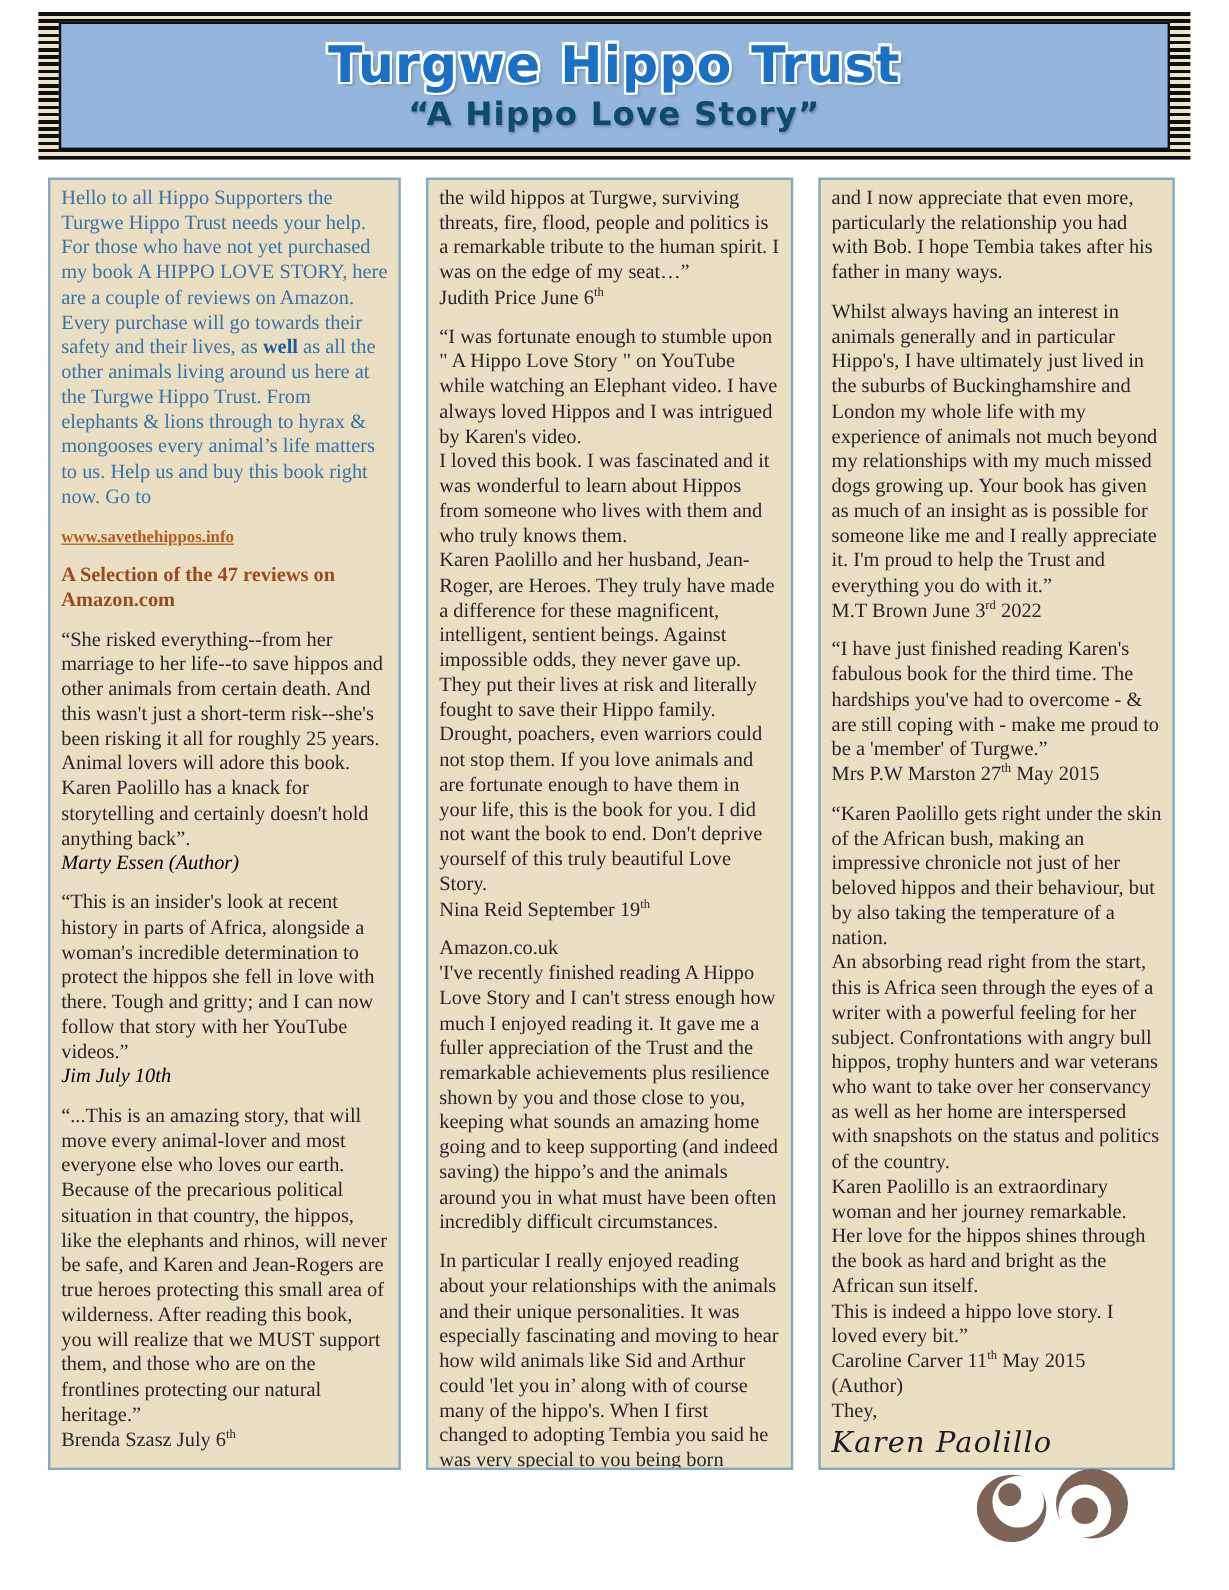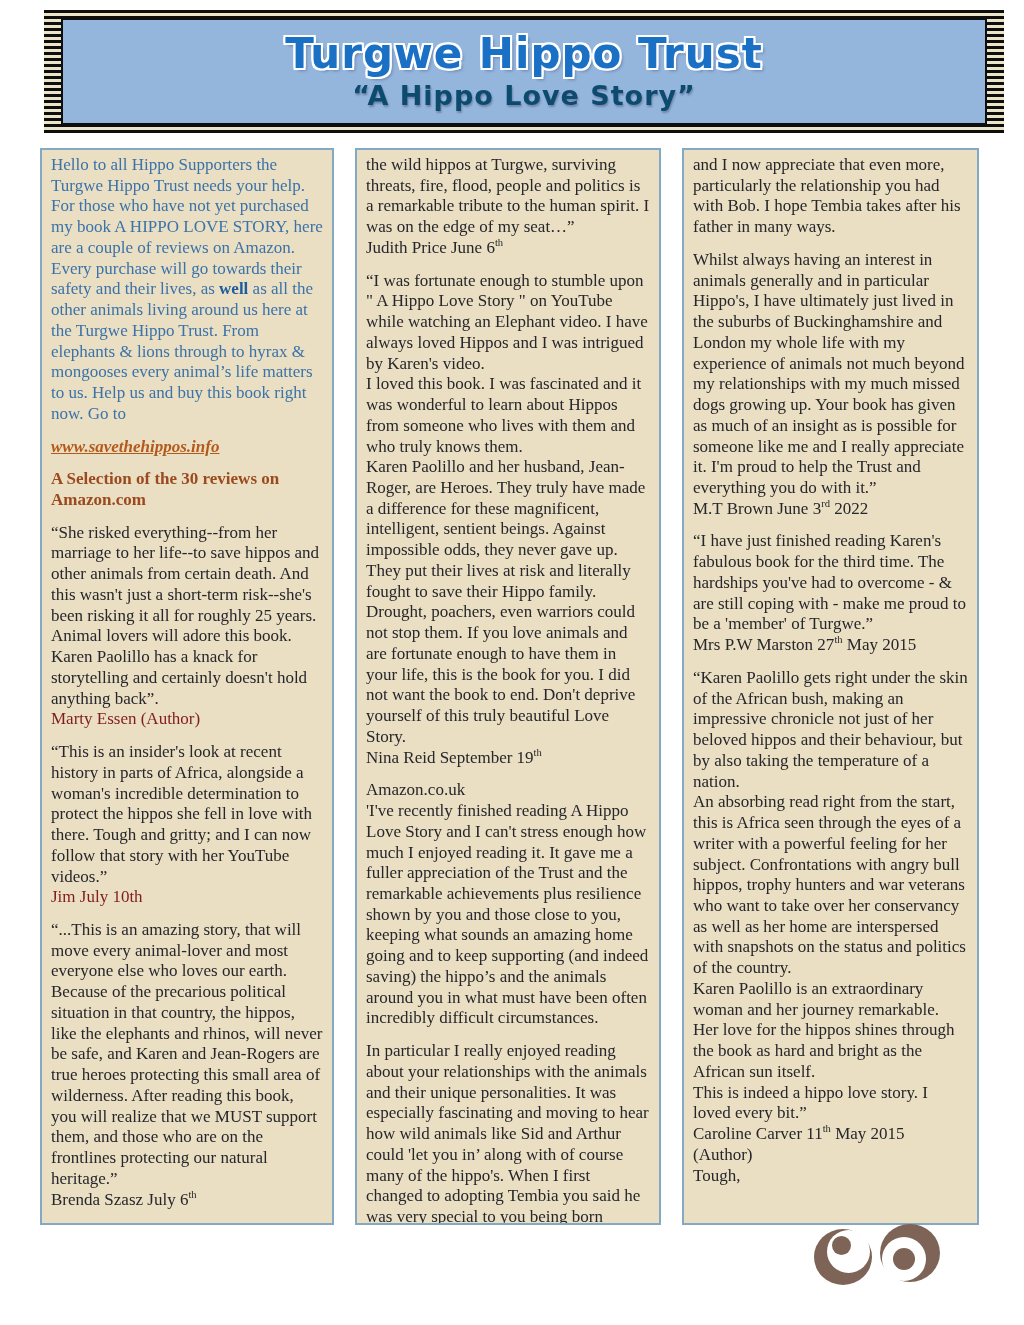--- a/index.html
+++ b/index.html
@@ -1,20 +1,20 @@
 <!DOCTYPE html>
 <html><head>
 <meta charset="utf-8">
 <style>
   html,body{margin:0;padding:0;background:#ffffff;}
   .page{position:relative;width:1024px;height:1325px;background:#ffffff;overflow:hidden;
         font-family:"Liberation Serif", serif;}
 
   
-  .banner{position:absolute;left:44px;top:10px;width:960px;height:123px;box-sizing:border-box;
+  .banner{position:absolute;left:32px;top:10px;width:960px;height:123px;box-sizing:border-box;
           background:repeating-linear-gradient(to bottom,#0e0e0e 0 3px,#ece4c9 3px 6px);
           padding:8px 17px;}
   .banner-inner{width:100%;height:100%;background:#94b6dd;border:2px solid #0e0e0e;box-sizing:border-box;
           display:flex;flex-direction:column;align-items:center;justify-content:center;}
   .title{font-family:"DejaVu Sans", sans-serif;font-weight:800;font-size:42px;line-height:1.05;
           color:#1a70c4;letter-spacing:1px;
           text-shadow:-2px -2px 0 #fff,2px -2px 0 #fff,-2px 2px 0 #fff,2px 2px 0 #fff,
                       -2px 0 0 #fff,2px 0 0 #fff,0 -2px 0 #fff,0 2px 0 #fff,3px 3px 3px rgba(40,40,80,.35);}
   .subtitle{font-family:"DejaVu Sans", sans-serif;font-weight:800;font-size:27px;margin-top:4px;
           color:#0c4a6e;letter-spacing:1px;text-shadow:1px 2px 2px rgba(60,60,90,.4);}
@@ -24,23 +24,23 @@
   .col{background:#eadfc2;border:2px solid #84a9c4;box-sizing:border-box;height:1077px;overflow:hidden;
        padding:5px 9px 5px 9px;font-size:17px;line-height:1.22;color:#26262c;}
   .col1{width:294px;}
   .col2{width:306px;}
   .col3{width:297px;}
   p{margin:0;}
   .gap{margin-bottom:12px;}
   .pre{white-space:pre-line;}
   .intro{color:#3a72aa;}
   .intro b{color:#1f5c9e;}
-  .link{color:#b3591c;font-weight:bold;font-size:17px;text-decoration:underline;cursor:pointer;font-style:italic;}
+  .link{color:#b3591c;font-weight:bold;font-size:14px;text-decoration:underline;cursor:pointer;}
   .heading{color:#9a4a1e;font-weight:bold;}
-  .orange{color:#7f1d1d;}
+  .orange{color:#000000;font-style:italic;}
   sup{font-size:0.62em;line-height:0;}
   .signature{font-family:"DejaVu Serif", serif;font-style:italic;font-size:24px;letter-spacing:1px;
              color:#1d1d24;margin-top:2px;}
 
   
   .logo{position:absolute;left:814px;top:1224px;width:128px;height:64px;z-index:5;}
   .eye{position:absolute;border-radius:50%;background:#7d6456;}
   .eye .white{position:absolute;border-radius:50%;background:#ffffff;}
   .eye .pupil{position:absolute;border-radius:50%;background:#7d6456;}
   .eye-left{left:0;top:5px;width:58px;height:56px;}
@@ -60,21 +60,21 @@
       <div class="title">Turgwe Hippo Trust</div>
       <div class="subtitle">“A Hippo Love Story”</div>
     </div>
   </header>
 
   <main class="columns">
 
     <section class="col col1">
       <p class="intro gap"><span>Hello to all Hippo Supporters the Turgwe Hippo Trust needs your help. For those who have not yet purchased my book A HIPPO LOVE STORY, here are a couple of reviews on Amazon. Every purchase will go towards their safety and their lives, as </span><b>well</b><span> as all the other animals living around us here at the Turgwe Hippo Trust.  From elephants &amp; lions through to hyrax &amp; mongooses every animal’s life matters to us. Help us and buy this book right now. Go to</span></p>
       <p class="gap"><a class="link">www.savethehippos.info</a></p>
-      <p class="heading gap">A Selection of the 30 reviews on Amazon.com</p>
+      <p class="heading gap">A Selection of the 47 reviews on Amazon.com</p>
       <p class="review">“She risked everything--from her marriage to her life--to save hippos and other animals from certain death. And this wasn't just a short-term risk--she's been risking it all for roughly 25 years. Animal lovers will adore this book. Karen Paolillo has a knack for storytelling and certainly doesn't hold anything back”.</p>
       <p class="byline orange gap">Marty Essen (Author)</p>
       <p class="review">“This is an insider's look at recent history in parts of Africa, alongside a woman's incredible determination to protect the hippos she fell in love with there. Tough and gritty; and I can now follow that story with her YouTube videos.”</p>
       <p class="byline orange gap">Jim July 10th</p>
       <p class="review">“...This is an amazing story, that will move every animal-lover and most everyone else who loves our earth. Because of the precarious political situation in that country, the hippos, like the elephants and rhinos, will never be safe, and Karen and Jean-Rogers are true heroes protecting this small area of wilderness. After reading this book, you will realize that we MUST support them, and those who are on the frontlines protecting our natural heritage.”</p>
       <p class="byline gap"><span>Brenda Szasz July 6</span><sup>th</sup><span></span></p>
       <p class="review">“...Karen's autobiographical account of her life getting to know and protecting</p>
     </section>
 
     <section class="col col2">
@@ -94,21 +94,22 @@
       <p class="review">Whilst always having an interest in animals generally and in particular Hippo's, I have ultimately just lived in the suburbs of Buckinghamshire and London my whole life with my experience of animals not much beyond my relationships with my much missed dogs growing up. Your book has given as much of an insight as is possible for someone like me and I really appreciate it. I'm proud to help the Trust and everything you do with it.”</p>
       <p class="byline gap"><span>M.T Brown June 3</span><sup>rd</sup><span> 2022</span></p>
       <p class="review">“I have just finished reading Karen's fabulous book for the third time. The hardships you've had to overcome - &amp; are still coping with - make me proud to be a 'member' of Turgwe.”</p>
       <p class="byline gap"><span>Mrs P.W Marston 27</span><sup>th</sup><span> May 2015</span></p>
       <p class="review pre">“Karen Paolillo gets right under the skin of the African bush, making an impressive chronicle not just of her beloved hippos and their behaviour, but by also taking the temperature of a nation.
 An absorbing read right from the start, this is Africa seen through the eyes of a writer with a powerful feeling for her subject. Confrontations with angry bull hippos, trophy hunters and war veterans who want to take over her conservancy as well as her home are interspersed with snapshots on the status and politics of the country.
 Karen Paolillo is an extraordinary woman and her journey remarkable. Her love for the hippos shines through the book as hard and bright as the African sun itself.
 This is indeed a hippo love story. I loved every bit.”</p>
       <p class="byline"><span>Caroline Carver 11</span><sup>th</sup><span> May 2015</span></p>
       <p class="byline">(Author)</p>
-      <p>Tough,</p>
+      <p>They,</p>
+      <p class="signature">Karen Paolillo</p>
     </section>
 
   </main>
 
   <div class="logo">
     <div class="eye eye-left">
       <div class="white"></div>
       <div class="pupil"></div>
     </div>
     <div class="eye eye-right">

